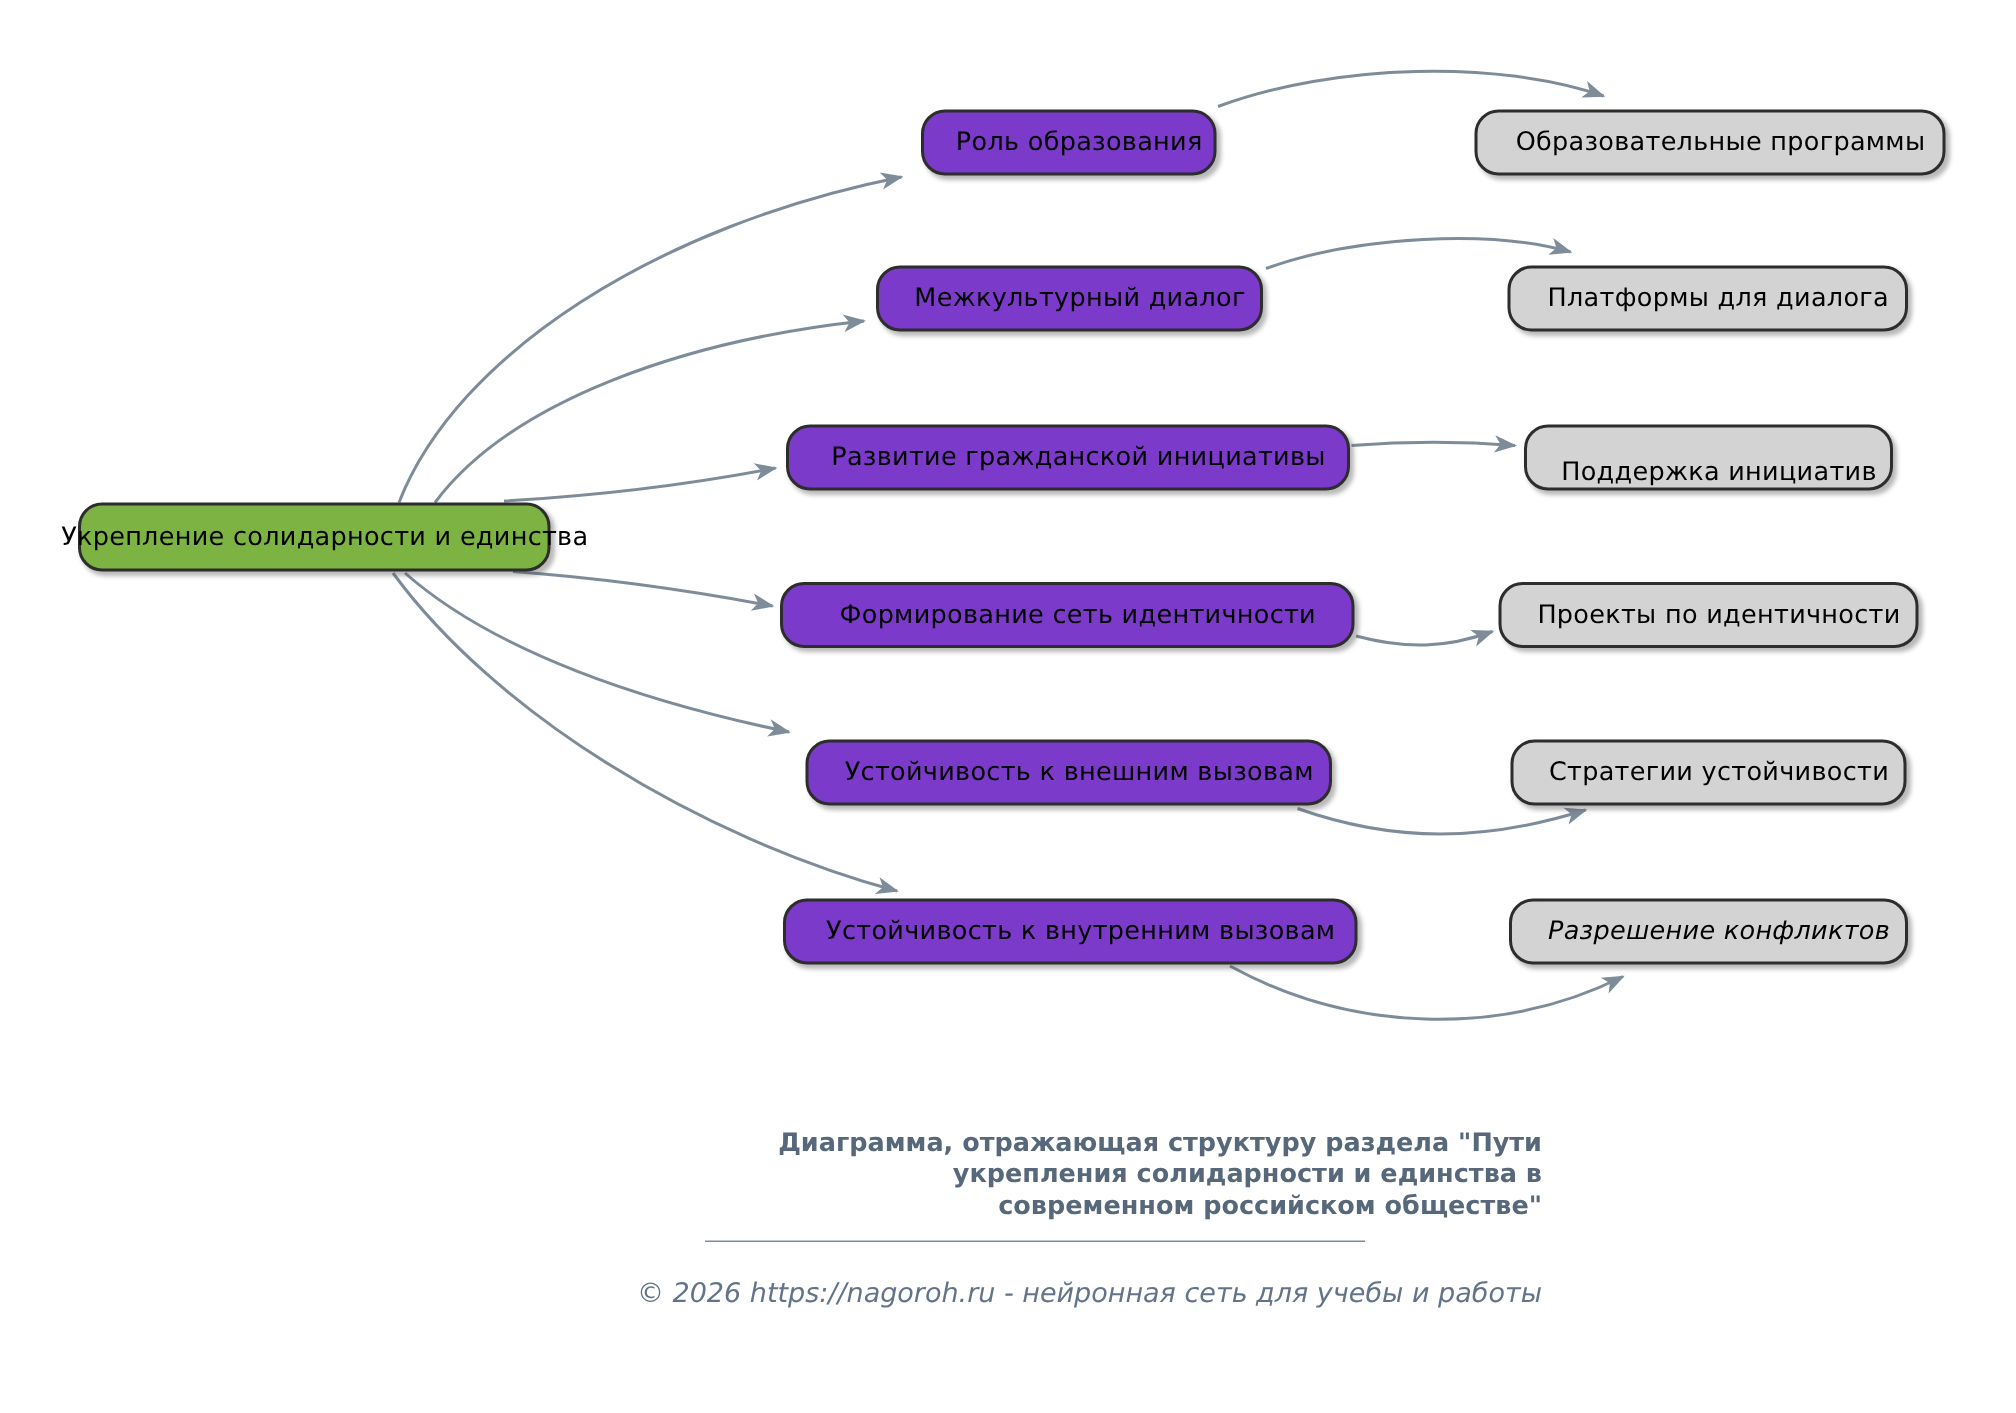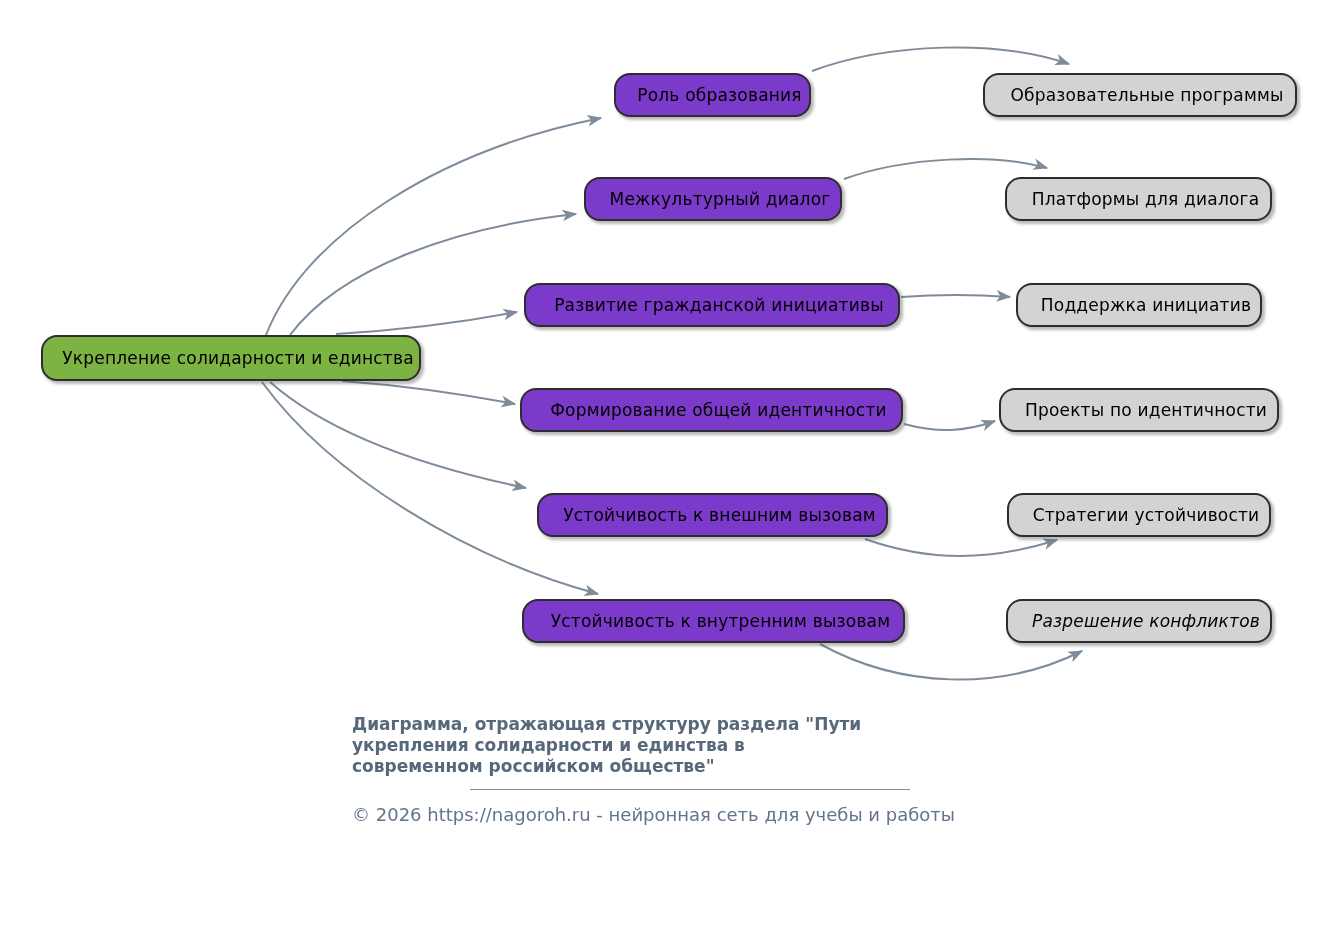--- a/index.html
+++ b/index.html
@@ -13,24 +13,24 @@
     position:absolute; box-sizing:border-box;
     display:flex; align-items:center; justify-content:center;
     border:2px solid #2D2D2D; border-radius:16px;
     font-size:17px; color:#000000; white-space:nowrap; letter-spacing:0.2px;
     box-shadow:2.5px 2.5px 3px rgba(70,70,70,0.38);
     padding-left:14px;
   }
   .node--root   { background:#7CB342; }
   .node--branch { background:#7B3AC9; }
   .node--detail { background:#D3D3D3; }
-  .footer { position:absolute; left:352px; top:714px; width:676px; text-align:left; }
+  .footer { position:absolute; left:352px; top:752px; width:676px; text-align:right; }
   .caption { font-weight:bold; font-size:17px; line-height:21px; color:#57687A; }
   .divider { width:440px; height:0; border-top:1px solid #7F8C99; margin:12px auto 0 auto; }
-  .copyright { margin-top:14px; font-size:18px; color:#63748A; }
+  .copyright { margin-top:24px; font-size:18px; color:#63748A;font-style:italic; }
 </style>
 </head>
 <body>
 
 <div class="stage">
 
   <svg class="edges" viewBox="0 0 1344 942" xmlns="http://www.w3.org/2000/svg">
     <defs>
       <marker id="arrow" viewBox="0 0 12 10" refX="10.5" refY="5" markerWidth="16" markerHeight="13" markerUnits="userSpaceOnUse" orient="auto">
         <path d="M0,0.5 L11.5,5 L0,9.5 L3,5 Z" fill="#7E8C9A"></path>
@@ -43,50 +43,50 @@
     <path class="edge" d="M 270,382 C 330,435 430,468 526,488" marker-end="url(#arrow)"></path>
     <path class="edge" d="M 262,382 C 330,475 465,558 598,594" marker-end="url(#arrow)"></path>
     <path class="edge" d="M 812,71 C 890,42 1000,40 1069,64" marker-end="url(#arrow)"></path>
     <path class="edge" d="M 844,179 C 905,157 995,153 1047,168" marker-end="url(#arrow)"></path>
     <path class="edge" d="M 901,297 C 940,294 972,294 1010,297" marker-end="url(#arrow)"></path>
     <path class="edge" d="M 904,424 C 938,433 964,432 995,421" marker-end="url(#arrow)"></path>
     <path class="edge" d="M 865,539 C 930,562 990,561 1057,540" marker-end="url(#arrow)"></path>
     <path class="edge" d="M 820,644 C 900,688 1000,692 1082,651" marker-end="url(#arrow)"></path>
   </svg>
 
-  <div class="node node--root" style="left:41px; top:335px; width:380px; height:46px;">
+  <div class="node node--root" style="left:52px; top:335px; width:315px; height:46px;">
     <span>Укрепление солидарности и единства</span>
   </div>
 
   <div class="node node--branch" style="left:614px; top:73px; width:197px; height:44px;">
     <span>Роль образования</span>
   </div>
   <div class="node node--branch" style="left:584px; top:177px; width:258px; height:44px;">
     <span>Межкультурный диалог</span>
   </div>
   <div class="node node--branch" style="left:524px; top:283px; width:376px; height:44px;text-align:center;">
     <span>Развитие гражданской инициативы</span>
   </div>
   <div class="node node--branch" style="left:520px; top:388px; width:383px; height:44px;">
-    <span>Формирование общей идентичности</span>
+    <span>Формирование сеть идентичности</span>
   </div>
   <div class="node node--branch" style="left:537px; top:493px; width:351px; height:44px;">
     <span>Устойчивость к внешним вызовам</span>
   </div>
   <div class="node node--detail" style="left:983px; top:73px; width:314px; height:44px;">
     <span>Образовательные программы</span>
   </div>
 
   <div class="node node--branch" style="left:522px; top:599px; width:383px; height:44px;">
     <span>Устойчивость к внутренним вызовам</span>
   </div>
   <div class="node node--detail" style="left:1005px; top:177px; width:267px; height:44px;">
     <span>Платформы для диалога</span>
   </div>
-  <div class="node node--detail" style="left:1016px; top:283px; width:246px; height:44px;">
+  <div class="node node--detail" style="left:1016px; top:283px; width:246px; height:44px;align-items:flex-end;">
     <span>Поддержка инициатив</span>
   </div>
   <div class="node node--detail" style="left:999px; top:388px; width:280px; height:44px;">
     <span>Проекты по идентичности</span>
   </div>
   <div class="node node--detail" style="left:1007px; top:493px; width:264px; height:44px;text-align:right;">
     <span>Стратегии устойчивости</span>
   </div>
   <div class="node node--detail" style="left:1006px; top:599px; width:266px; height:44px;font-style:italic;">
     <span>Разрешение конфликтов</span>

